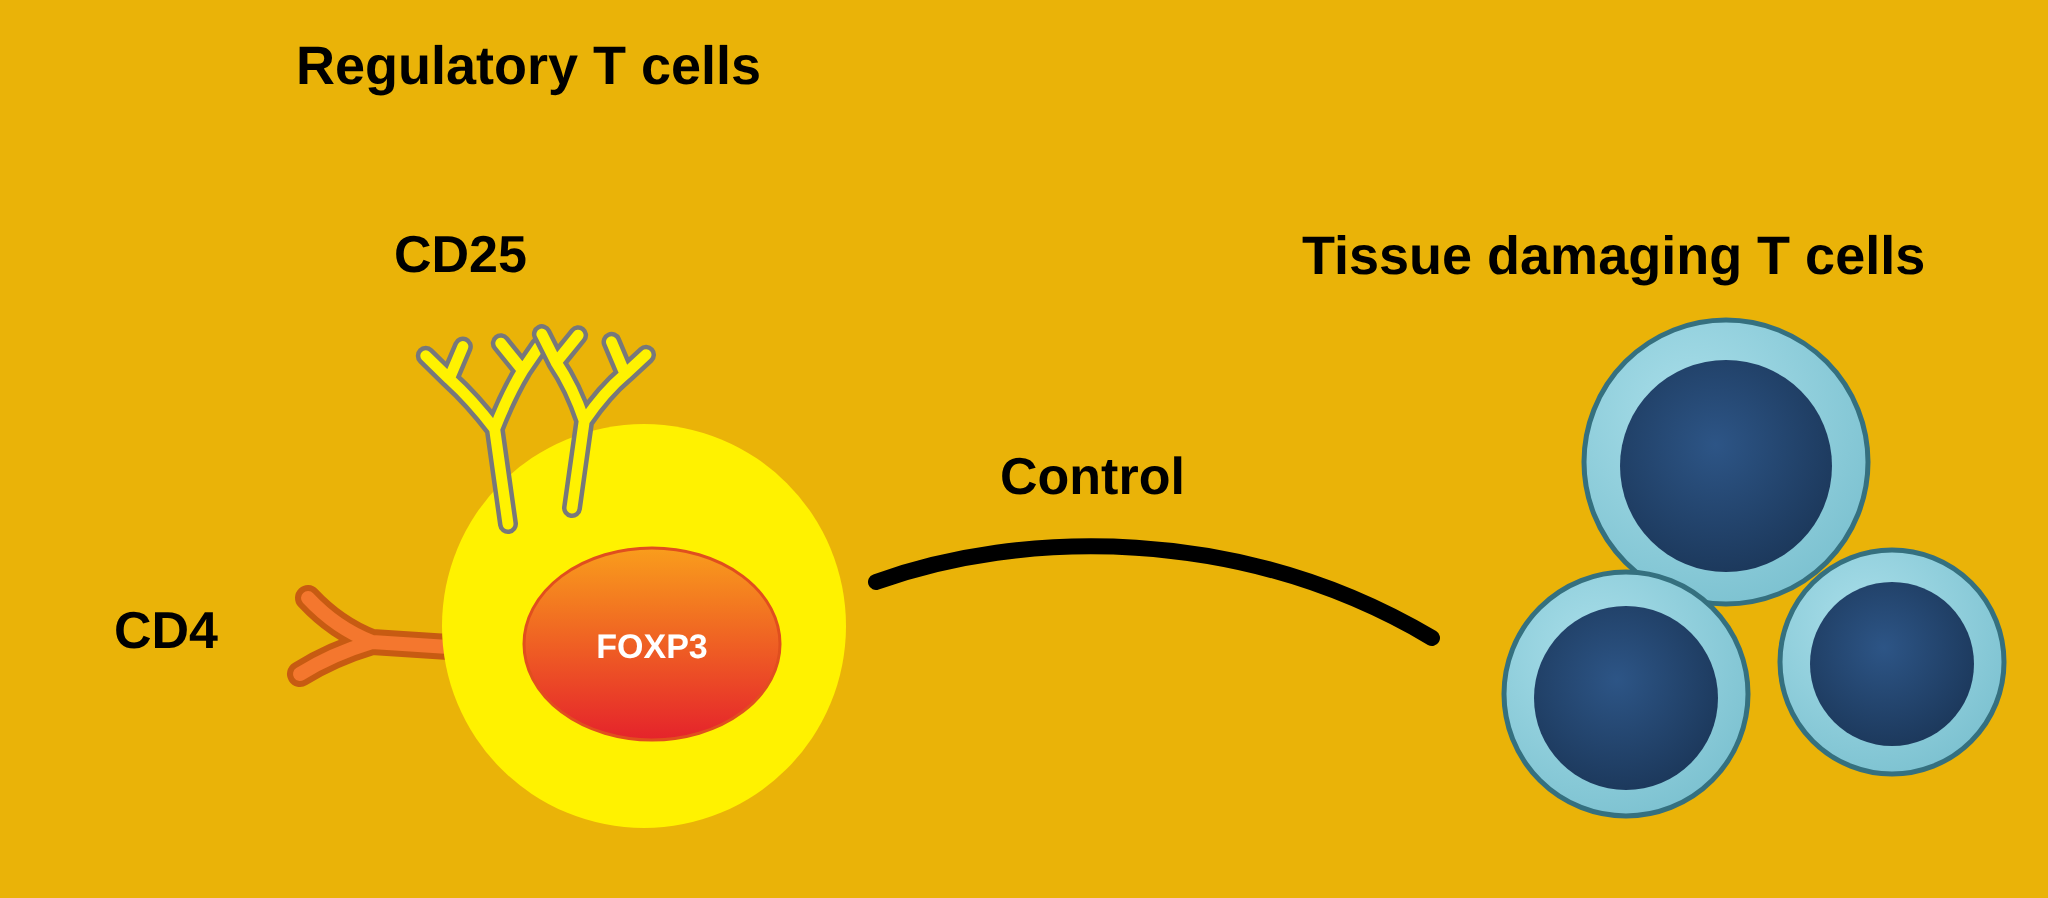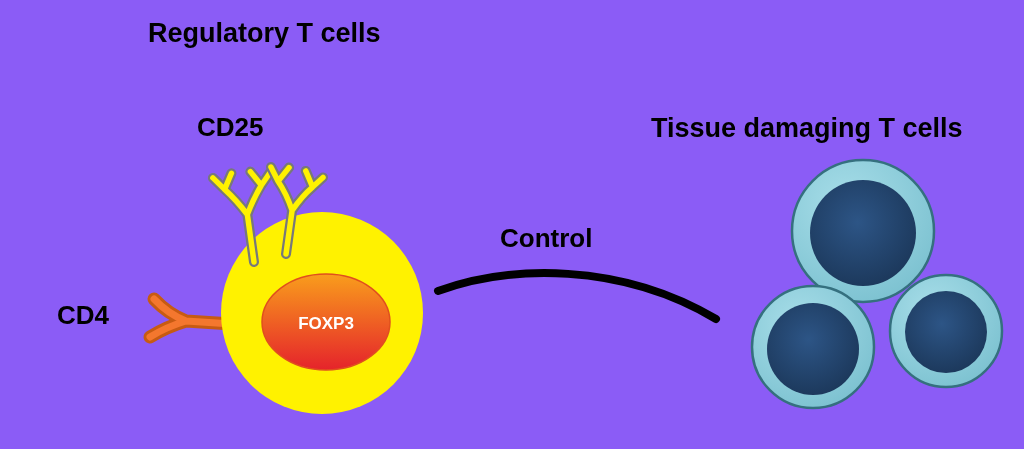--- a/index.html
+++ b/index.html
@@ -5,21 +5,21 @@
   html, body {
     margin: 0;
     padding: 0;
     background: #ffffff;
     font-family: "Liberation Sans", sans-serif;
   }
   .canvas {
     position: relative;
     width: 1024px;
     height: 449px;
-    background: #8b5cf6;
+    background: #eab308;
     overflow: hidden;
   }
   svg { display: block; }
   .ttl {
     font-family: "Liberation Sans", sans-serif;
     font-weight: bold;
     font-size: 27px;
     fill: #000000;
   }
   .lbl {

